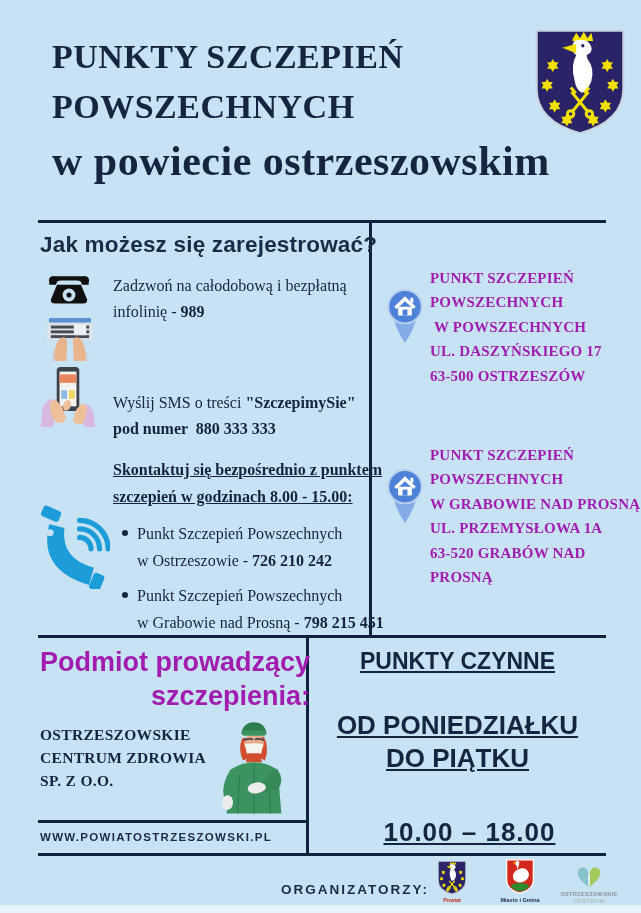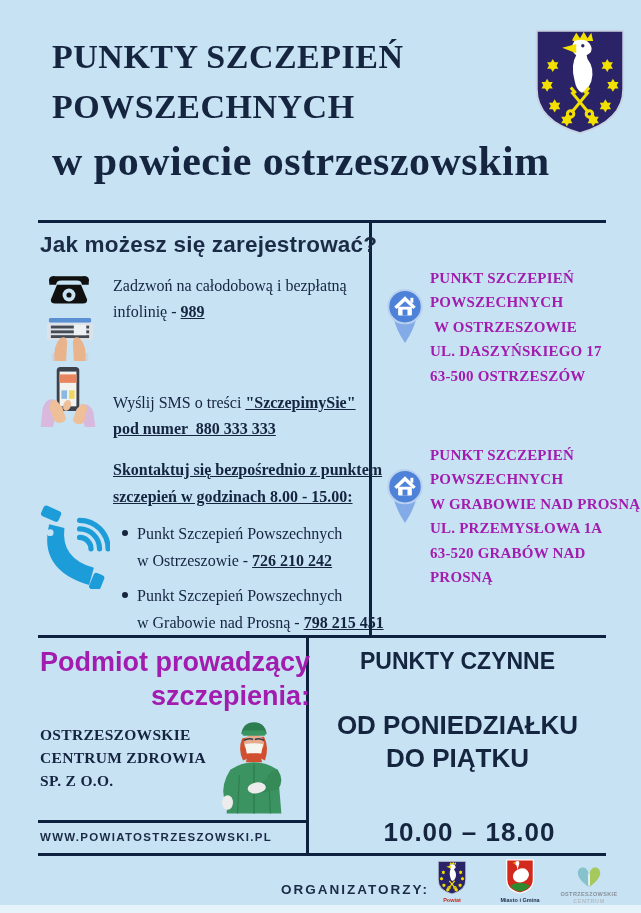--- a/index.html
+++ b/index.html
@@ -13,29 +13,29 @@
   .abs{position:absolute;}
   .serif{font-family:"Liberation Serif","DejaVu Serif",serif;}
   .sans{font-family:"Liberation Sans","DejaVu Sans",sans-serif;}
   .pre{white-space:pre-wrap;}
   .rule{background:#0e2240;}
   .title{color:#15243f;font-weight:bold;letter-spacing:.5px;}
   .title .t12{font-size:34px;line-height:50px;}
   .title .t3{font-size:42px;line-height:58px;}
   .reg-heading{font-size:22.5px;font-weight:bold;color:#1b2b45;letter-spacing:.2px;}
   .body-text{font-size:16px;line-height:26px;color:#15243f;}
-  .body-text b{font-weight:bold;text-decoration:underline;}
+  .body-text b{font-weight:bold;}
   .contact-bold{font-weight:bold;}
   .bullet-row{display:flex;}
   .dot{width:6px;height:6px;border-radius:50%;background:#15243f;margin:10px 9px 0 0;flex:0 0 auto;}
   .loc-text{font-size:15px;line-height:24.4px;font-weight:bold;color:#a21caf;letter-spacing:.2px;}
   .provider-heading{font-size:27px;line-height:34px;font-weight:bold;color:#a21caf;text-align:right;}
   .provider-name{font-size:15.5px;line-height:23px;font-weight:bold;color:#15243f;letter-spacing:.3px;}
   .website{font-size:11.5px;font-weight:bold;letter-spacing:1.3px;color:#1b2b45;}
-  .hours{width:297px;text-align:center;color:#15243f;font-weight:bold;}
+  .hours{width:297px;text-align:center;color:#15243f;font-weight:bold;text-decoration:underline;}
   .hours .h1{font-size:23px;}
   .hours .h2{font-size:26px;line-height:33px;}
   .hours .h3{font-size:26px;letter-spacing:1px;}
   .org-label{font-size:13.5px;font-weight:bold;letter-spacing:2px;color:#1b2b45;}
   .logo{display:flex;flex-direction:column;align-items:center;}
   .logo .cap{font-size:5.5px;line-height:7px;font-weight:bold;text-align:center;}
   .cap-red{color:#c62a1d;}
   .cap-navy{color:#1b2b45;}
   .cap-gray{color:#8a9099;letter-spacing:.4px;}
   .cap-gray2{color:#b6bcc4;font-size:4.5px;letter-spacing:.6px;}
@@ -176,21 +176,21 @@
     <g fill="#ffffff">
       <polygon points="22,9.5 11,20 13.5,22.5 22,14.5 30.5,22.5 33,20"></polygon>
       <rect x="15" y="20" width="14" height="9" rx="1"></rect>
       <rect x="27.5" y="11" width="3" height="5"></rect>
     </g>
     <rect x="19.5" y="23" width="5" height="6" fill="#4d82d8"></rect>
   </svg>
   <div class="abs loc-text serif" style="left:430px;top:266px;">
     <div class="pre">PUNKT SZCZEPIEŃ</div>
     <div class="pre">POWSZECHNYCH</div>
-    <div class="pre"> W OSTRZESZOWIE</div>
+    <div class="pre"> W POWSZECHNYCH</div>
     <div class="pre">UL. DASZYŃSKIEGO 17</div>
     <div class="pre">63-500 OSTRZESZÓW</div>
   </div>
 
   <svg class="abs" style="left:383px;top:467px;" width="44" height="57" viewBox="0 0 44 58">
     <path d="M22,57 Q12,42 10,29 L34,29 Q32,42 22,57 Z" fill="#83abe8"></path>
     <circle cx="22" cy="20" r="17" fill="#4d82d8" stroke="#b9d0ef" stroke-width="2"></circle>
     <g fill="#ffffff">
       <polygon points="22,9.5 11,20 13.5,22.5 22,14.5 30.5,22.5 33,20"></polygon>
       <rect x="15" y="20" width="14" height="9" rx="1"></rect>

